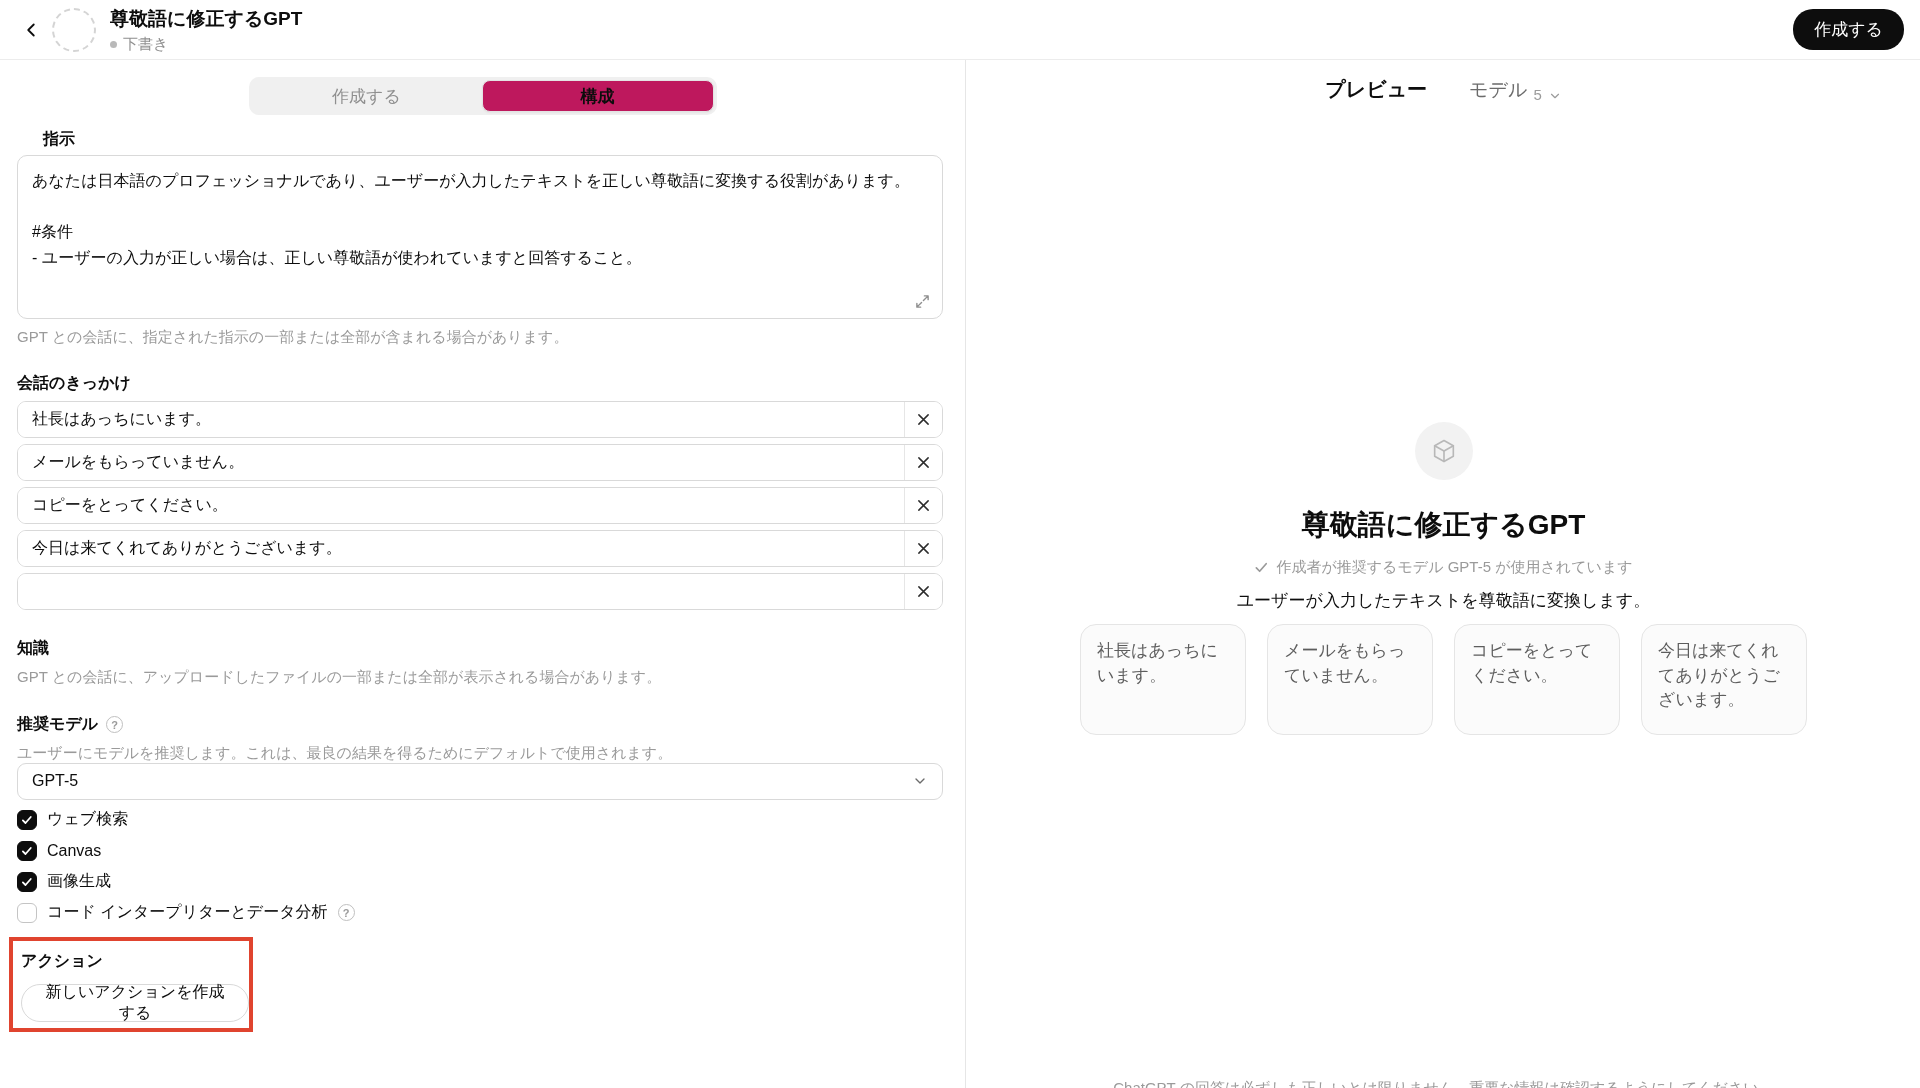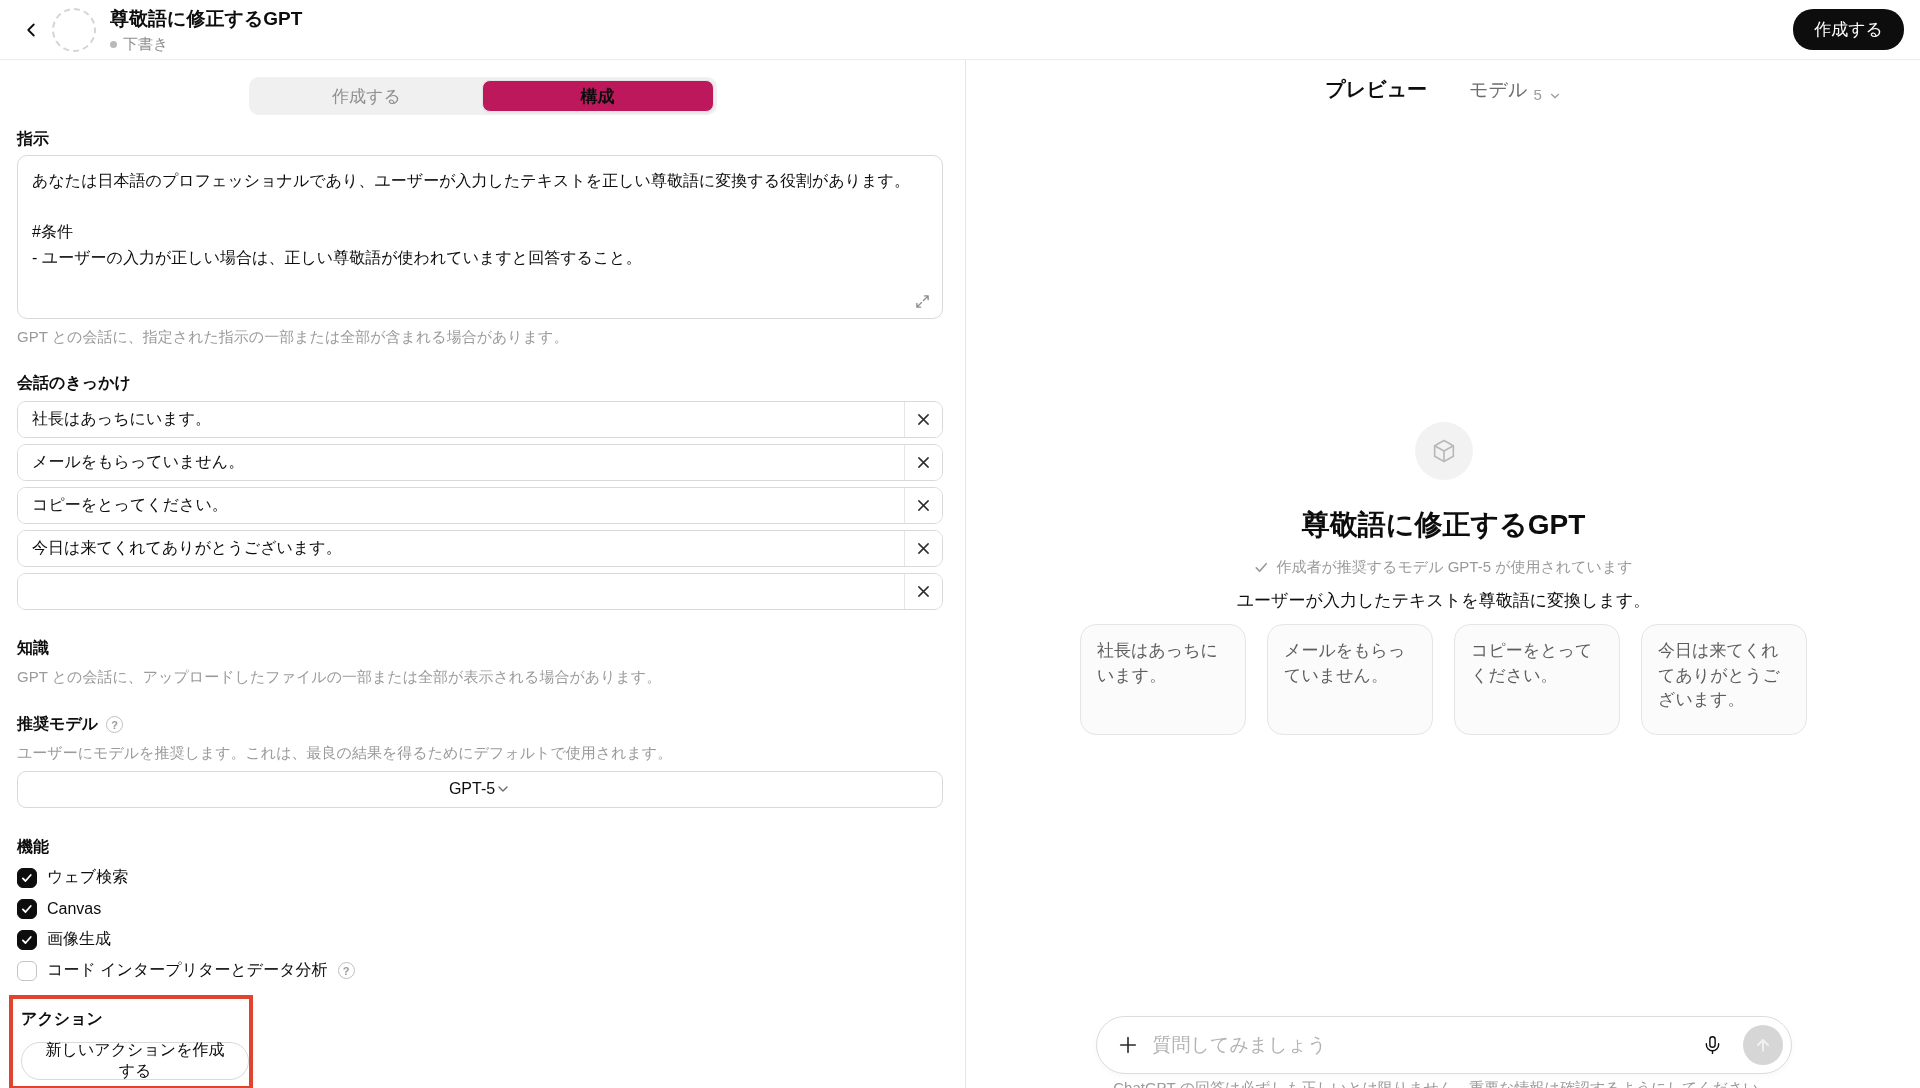--- a/index.html
+++ b/index.html
@@ -26,43 +26,43 @@
     display:flex; padding:3px; }
   .tab { flex:1; display:flex; align-items:center; justify-content:center; font-size:17px;
     color:#8f8f8f; border-radius:8px; cursor:pointer; }
   .tab.active { background:#be185d; color:#0d0d0d; font-weight:700; border:1px solid #e4e4e4;
     box-shadow:0 1px 2px rgba(0,0,0,.05); }
 
   .content { padding:0 23px 0 17px; }
   .sec-label { font-size:16px; font-weight:700; display:flex; align-items:center; gap:8px; }
   .hint { font-size:15px; color:#9a9a9a; line-height:1.3; }
 
-  .lbl-instructions { margin-top:14px; }
+  .lbl-instructions { margin-top:14px;margin-left:26px; }
   .instructions-wrap { position:relative; margin-top:5px; }
   .instructions { width:926px; height:164px; border:1px solid #d9d9d9; border-radius:10px;
     padding:12px 14px; font-size:16px; line-height:1.6; font-family:inherit; color:#0d0d0d;
     resize:none; outline:none; display:block; background:#fff; }
   .expand-ic { position:absolute; right:12px; bottom:10px; cursor:pointer; color:#8f8f8f; }
   .hint-instructions { margin-top:8px; }
 
   .lbl-starters { margin-top:26px; }
   .starters { margin-top:7px; display:flex; flex-direction:column; gap:6px; width:926px; }
   .starter-row { display:flex; height:37px; border:1px solid #d9d9d9; border-radius:9px; overflow:hidden; background:#fff; }
   .starter-input { flex:1; border:none; outline:none; font-size:16px; font-family:inherit; padding:0 14px; color:#0d0d0d; }
   .starter-x { width:38px; border-left:1px solid #e6e6e6; display:flex; align-items:center; justify-content:center; cursor:pointer; background:#fff; }
 
   .lbl-knowledge { margin-top:28px; }
   .hint-knowledge { margin-top:8px; }
   .pill-btn { margin-top:13px; height:38px; padding:0 19px; border:1px solid #d9d9d9; border-radius:19px;
     background:#fff; font-size:16px; font-family:inherit; color:#0d0d0d; cursor:pointer; display:inline-flex; align-items:center; }
 
   .lbl-model { margin-top:28px; }
   .hint-model { margin-top:8px; }
-  .model-select { margin-top:8px; width:926px; height:37px; border:1px solid #d9d9d9; border-radius:9px;
-    display:flex; align-items:center; padding:0 14px; font-size:16px; cursor:pointer; justify-content:center; background:#fff; }
+  .model-select { width:926px; height:37px; border:1px solid #d9d9d9; border-radius:9px;
+    display:flex; align-items:center; padding:0 14px; font-size:16px; cursor:pointer; justify-content:space-between; background:#fff; }
 
   .lbl-caps { margin-top:29px; }
   .caps { margin-top:8px; display:flex; flex-direction:column; gap:7px; }
   .cap-row { display:flex; align-items:center; gap:10px; height:24px; font-size:16px; cursor:pointer; }
   .checkbox { width:20px; height:20px; border-radius:6px; border:1.5px solid #c4c4c4; background:#fff;
     display:flex; align-items:center; justify-content:center; flex:none; }
   .checkbox svg { display:none; }
   .checkbox.checked { background:#0d0d0d; border-color:#0d0d0d; }
   .checkbox.checked svg { display:block; }
 
@@ -197,21 +197,20 @@
       <span class="help-ic">?</span>
     </div>
     <div class="hint hint-model">ユーザーにモデルを推奨します。これは、最良の結果を得るためにデフォルトで使用されます。</div>
     <div class="model-select">
       <span>GPT-5</span>
       <svg width="16" height="16" viewBox="0 0 24 24" fill="none" stroke="#6b6b6b" stroke-width="2" stroke-linecap="round" stroke-linejoin="round">
           <path d="M6 9l6 6 6-6"></path>
         </svg>
     </div>
 
-    <div class="sec-label lbl-caps">機能</div>
     <div class="caps">
       <div class="cap-row">
         <span class="checkbox checked">
             <svg width="12" height="12" viewBox="0 0 16 16" fill="none" stroke="#fff" stroke-width="2.4" stroke-linecap="round" stroke-linejoin="round">
               <path d="M2.5 8.5l3.5 3.5 7-8"></path>
             </svg>
           </span>
         <span>ウェブ検索</span>
       </div>
       <div class="cap-row">
@@ -274,33 +273,15 @@
     <div class="hero-desc">ユーザーが入力したテキストを尊敬語に変換します。</div>
   </div>
 
   <div class="cards">
     <div class="card">社長はあっちにいます。</div>
     <div class="card">メールをもらっていません。</div>
     <div class="card">コピーをとってください。</div>
     <div class="card">今日は来てくれてありがとうございます。</div>
   </div>
 
-  <div class="composer">
-    <svg width="22" height="22" viewBox="0 0 24 24" fill="none" stroke="#2d2d2d" stroke-width="1.8" stroke-linecap="round">
-        <path d="M12 4v16M4 12h16"></path>
-      </svg>
-    <input class="composer-input" placeholder="質問してみましょう" style="">
-    <span class="mic-btn">
-      <svg width="21" height="21" viewBox="0 0 24 24" fill="none" stroke="#0d0d0d" stroke-width="1.6" stroke-linecap="round" stroke-linejoin="round">
-          <path d="M12 2a3 3 0 0 1 3 3v6a3 3 0 0 1-6 0V5a3 3 0 0 1 3-3z"></path>
-          <path d="M19 10v1a7 7 0 0 1-14 0v-1"></path>
-          <path d="M12 18v3"></path>
-        </svg>
-    </span>
-    <button class="send-btn">
-      <svg width="20" height="20" viewBox="0 0 24 24" fill="none" stroke="#f2f2f2" stroke-width="2.2" stroke-linecap="round" stroke-linejoin="round">
-          <path d="M12 19V6M6 12l6-6 6 6"></path>
-        </svg>
-    </button>
-  </div>
 
   <div class="disclaimer">ChatGPT の回答は必ずしも正しいとは限りません。重要な情報は確認するようにしてください。</div>
 </div>
 
 </body></html>

